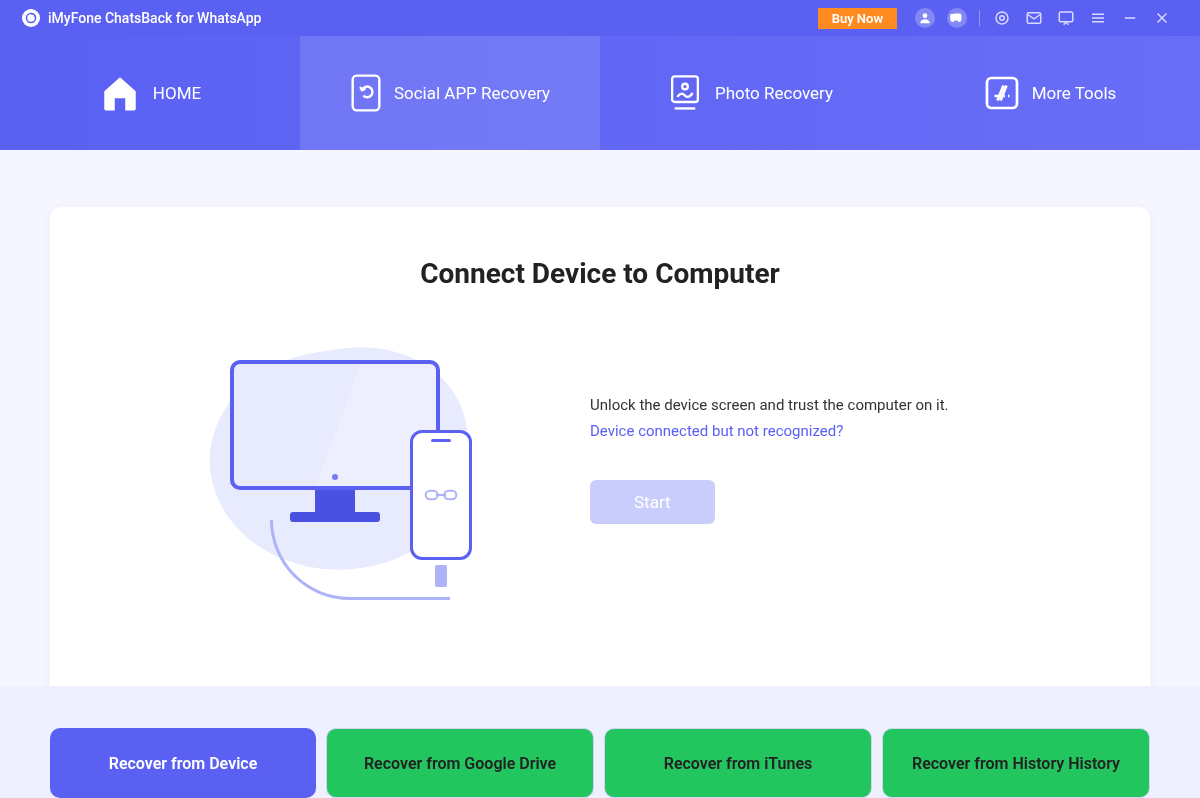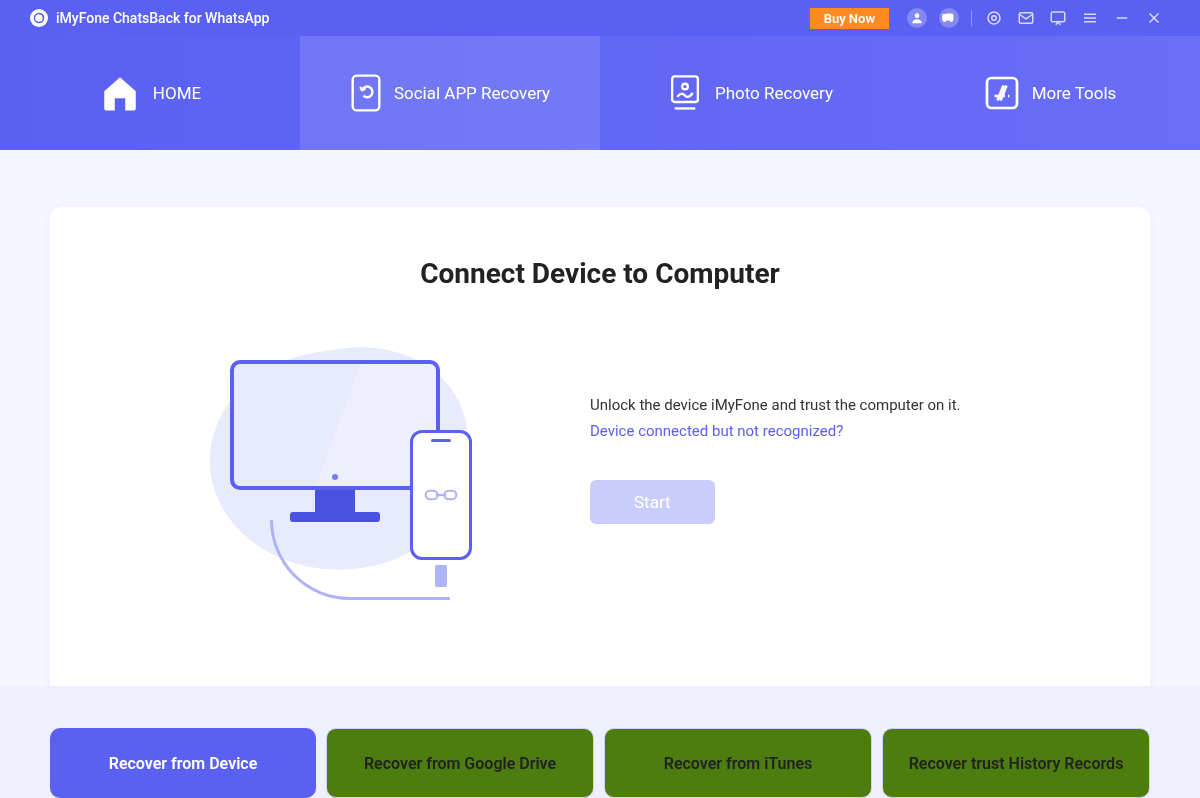--- a/index.html
+++ b/index.html
@@ -3,21 +3,21 @@
 <meta charset="utf-8">
 <style>
 * { margin: 0; padding: 0; box-sizing: border-box; font-family: -apple-system, BlinkMacSystemFont, "Segoe UI", Roboto, Arial, sans-serif; }
 html, body { width: 1200px; height: 798px; overflow: hidden; background: #f5f6ff; }
 
 .titlebar {
   height: 36px;
   background: #5a60f2;
   display: flex;
   align-items: center;
-  padding: 0 30px;
+  padding: 0 22px;
   color: #fff;
   justify-content: flex-end;
 }
 .titlebar .logo {
   width: 18px; height: 18px; border-radius: 50%; background: #fff; display: flex; align-items: center; justify-content: center; margin-right: 8px;
 }
 .titlebar .logo svg { width: 12px; height: 12px; }
 .titlebar .title { font-size: 14px; font-weight: 500; }
 .titlebar .spacer { flex: 1; }
 .titlebar .buy {
@@ -64,21 +64,21 @@
 .bottombar {
   position: absolute; bottom: 0; left: 0; right: 0; height: 112px;
   background: #eef0ff;
   display: flex; align-items: flex-end; justify-content: center; gap: 10px; padding: 0 50px;
 }
 .opt {
   flex: 1; height: 70px; border-radius: 10px; display: flex; align-items: center; justify-content: center;
   font-size: 16px; font-weight: 600; cursor: pointer;
 }
 .opt.primary { background: #5a60f2; color: #fff; }
-.opt.secondary { background: #4d7c0f; color: #222; border: 1.5px solid #d0d3f5; }
+.opt.secondary { background: #22c55e; color: #222; border: 1.5px solid #d0d3f5; }
 
 
 .blob { position: absolute; width: 260px; height: 220px; background: #e8eafe; border-radius: 50% 45% 50% 55%; top: 30px; left: 0; transform: rotate(-8deg); }
 .monitor { position: absolute; top: 40px; left: 20px; }
 .mon-screen { width: 210px; height: 130px; background: #e8eafe; border: 4px solid #5a60f2; border-radius: 10px; position: relative; overflow: hidden; }
 .mon-screen::after { content:""; position:absolute; top:-20px; right:-40px; width:140px; height:200px; background: rgba(255,255,255,0.25); transform: rotate(20deg); }
 .mon-stand { width: 40px; height: 22px; background: #4a50e0; margin: 0 auto; }
 .mon-base { width: 90px; height: 10px; background: #4a50e0; margin: 0 auto; border-radius: 3px; }
 .mon-dot { position:absolute; bottom:6px; left:50%; transform:translateX(-50%); width:6px; height:6px; background:#4a50e0; border-radius:50%; }
 .phone { position: absolute; top: 110px; left: 200px; width: 62px; height: 130px; background: #fff; border: 3.5px solid #5a60f2; border-radius: 12px; display:flex; align-items:center; justify-content:center; }
@@ -208,26 +208,26 @@
         <div class="plug"></div>
         <div class="phone">
           <svg class="link-ic" width="34" height="20" viewBox="0 0 40 20" fill="none" stroke="currentColor" stroke-width="2.5">
               <rect x="2" y="5" width="14" height="10" rx="5"></rect>
               <rect x="24" y="5" width="14" height="10" rx="5"></rect>
               <line x1="14" y1="10" x2="26" y2="10"></line>
             </svg>
         </div>
       </div>
       <div class="textcol">
-        <div class="line1">Unlock the device iMyFone and trust the computer on it.</div>
+        <div class="line1">Unlock the device screen and trust the computer on it.</div>
         <a class="link">Device connected but not recognized?</a>
         <button class="startbtn">Start</button>
       </div>
     </div>
   </div>
 </div>
 
 <div class="bottombar">
   <div class="opt primary">Recover from Device</div>
   <div class="opt secondary">Recover from Google Drive</div>
   <div class="opt secondary">Recover from iTunes</div>
-  <div class="opt secondary">Recover trust History Records</div>
+  <div class="opt secondary">Recover from History History</div>
 </div>
 
 </body></html>

